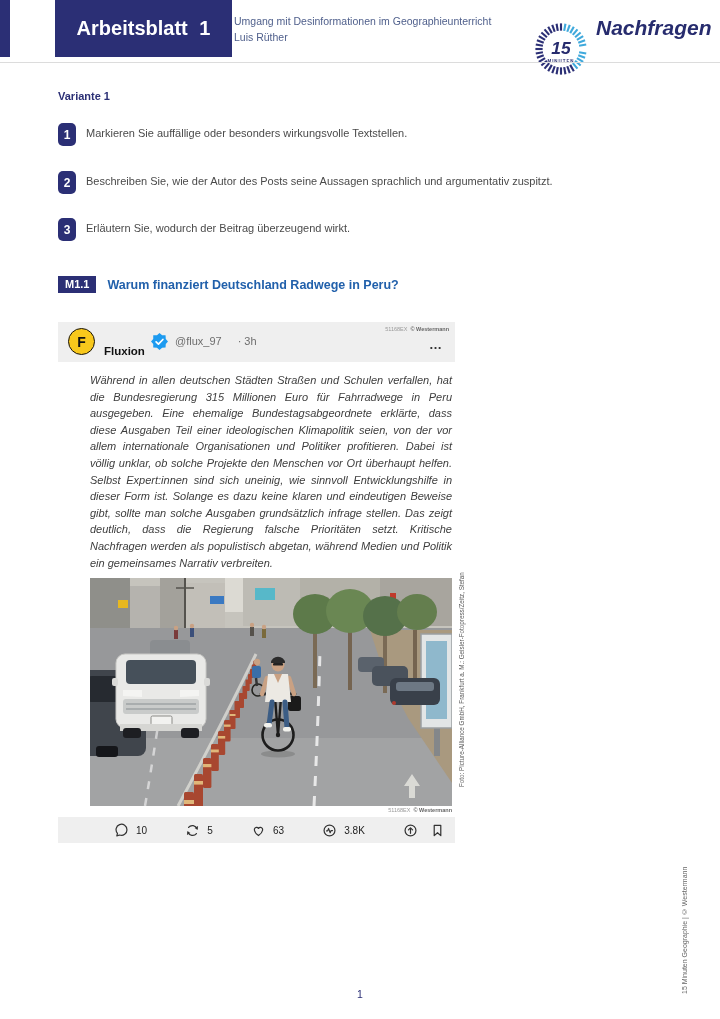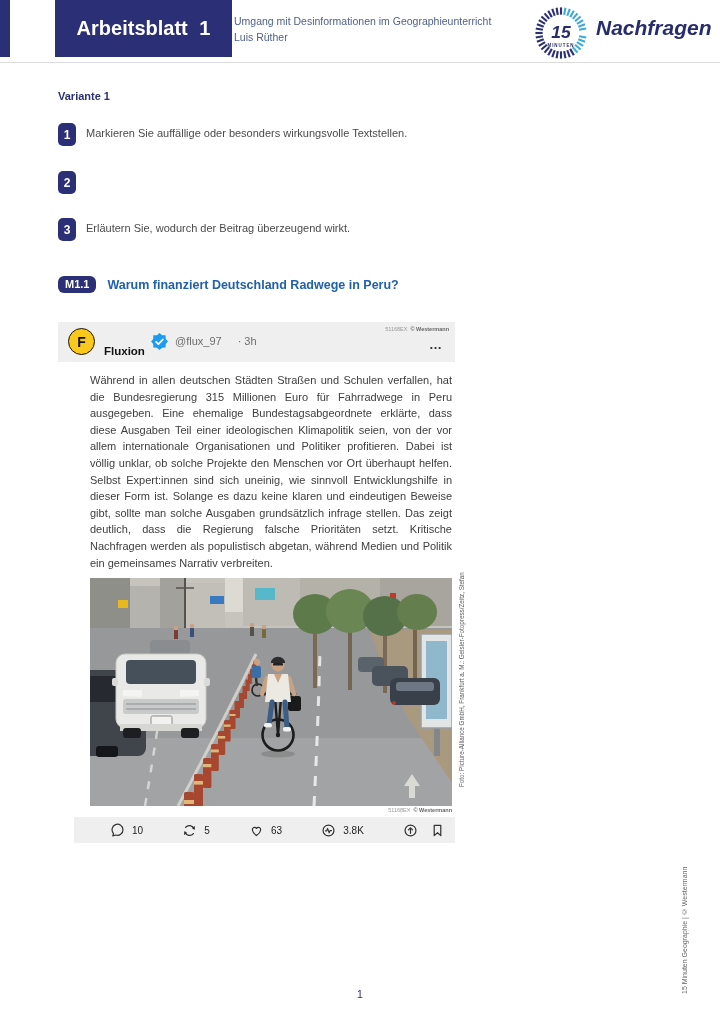--- a/index.html
+++ b/index.html
@@ -8,56 +8,56 @@
          font-family:"Liberation Sans", sans-serif; }
 
   .page { position:absolute; inset:0; width:720px; height:1019px; background:#fff; }
 
   
   .corner-stripe { position:absolute; left:0; top:0; width:10px; height:57px; background:#2b2f75; }
   .ws-box { position:absolute; left:55px; top:0; width:177px; height:57px; background:#2b2f75;
             color:#fff; display:flex; align-items:center; justify-content:center;
             font-size:20px; font-weight:bold; word-spacing:6px; }
   .header-sub { position:absolute; left:234px; top:13px; font-size:10.5px; line-height:16px; color:#50608c; }
-  .logo-wrap { position:absolute; left:532px; top:4px; width:58px; height:58px; }
+  .logo-wrap { position:absolute; left:532px; top:20px; width:58px; height:58px; }
   .brand { position:absolute; left:596px; top:16px; font-size:21px; font-weight:bold; font-style:italic; color:#272c6e; }
   .header-rule { position:absolute; left:0; top:62px; width:720px; height:1px; background:#dcdcdc; }
 
   
   .variant-title { position:absolute; left:58px; top:90px; font-size:11px; font-weight:bold; color:#2b2f75; }
   .task { position:absolute; left:58px; width:620px; display:flex; gap:10px; align-items:flex-start; }
   .task-num { flex:none; width:18px; height:23px; background:#2b2f75; border-radius:5px; color:#fff;
               display:flex; align-items:center; justify-content:center; font-size:12px; font-weight:bold; }
   .task-text { font-size:11px; color:#4a4a4a; padding-top:4px; }
   .task1 { top:123px; } .task2 { top:171px; } .task3 { top:218px; }
 
   
   .material-head { position:absolute; left:58px; top:276px; display:flex; align-items:center; gap:11px; }
-  .m-badge { background:#2b2f75; color:#fff; border-radius:6px; padding:2px 7px 3px; font-size:11px; font-weight:bold; }
+  .m-badge { background:#2b2f75; color:#fff; border-radius:0; padding:2px 7px 3px; font-size:11px; font-weight:bold; }
   .m-title { color:#2160ab; font-size:12.5px; font-weight:bold; }
 
   
   .post-card { position:absolute; left:58px; top:322px; width:397px; }
   .post-header { position:relative; height:40px; background:#efefef; }
   .avatar { position:absolute; left:10px; top:6px; width:27px; height:27px; border-radius:50%;
             background:#f8c81c; border:1.5px solid #17120a; display:flex; align-items:center; justify-content:center;
             font-size:14px; font-weight:bold; color:#111; }
   .author { position:absolute; left:46px; top:23px; font-size:11.5px; font-weight:bold; color:#111; }
   .verified { position:absolute; left:93px; top:11px; width:17px; height:17px; }
   .meta { position:absolute; left:117px; top:13px; display:flex; gap:16px; font-size:11px; color:#6e6e6e;align-items:center; }
   .wm { font-size:5.5px; color:#9a9a9a; }
   .wm b { color:#666; }
   .wm-top { position:absolute; right:6px; top:4px; }
   .menu-dots { position:absolute; right:12px; top:15px; font-size:13px; font-weight:bold; letter-spacing:1px; color:#333; }
-  .post-body { margin:10px 0 0 32px; width:362px; font-size:11px; line-height:16.6px; color:#3d3d3d; text-align:justify; }
+  .post-body { margin:10px 0 0 32px; width:362px; font-size:11px; line-height:16.6px; color:#3d3d3d; text-align:justify;font-style:italic; }
   .post-photo { margin:7px 0 0 32px; width:362px; height:228px; }
   .post-photo svg { display:block; }
   .wm-bottom { margin-left:32px; width:362px; text-align:right; margin-top:1px; height:8px; }
   .post-actions { margin-top:2px; height:26px; background:#efefef; display:flex; align-items:center;
-                  justify-content:space-between; padding:0 10px 0 36px;margin-left:16px; }
+                  justify-content:space-between; padding:0 10px 0 56px; }
   .action { display:flex; align-items:center; gap:7px; font-size:10px; color:#222; }
   .action svg { display:block; }
   .action-pair { display:flex; align-items:center; gap:12px; }
 
   
   .photo-credit { position:absolute; left:458px; top:550px; height:237px; width:11px;
                   writing-mode:vertical-rl; transform:rotate(180deg); font-size:6.3px; color:#5a5a5a; }
   .side-footer { position:absolute; left:681px; top:820px; height:174px; width:12px;
                  writing-mode:vertical-rl; transform:rotate(180deg); font-size:7px; color:#666; }
   .page-num { position:absolute; left:0; top:988px; width:720px; text-align:center;
@@ -127,20 +127,21 @@
   <div class="header-rule"></div>
 
   <div class="variant-title">Variante 1</div>
 
   <div class="task task1">
     <span class="task-num">1</span>
     <span class="task-text">Markieren Sie auffällige oder besonders wirkungsvolle Textstellen.</span>
   </div>
   <div class="task task2">
     <span class="task-num">2</span>
+    <span class="task-text">Beschreiben Sie, wie der Autor des Posts seine Aussagen sprachlich und argumentativ zuspitzt.</span>
   </div>
   <div class="task task3">
     <span class="task-num">3</span>
     <span class="task-text">Erläutern Sie, wodurch der Beitrag überzeugend wirkt.</span>
   </div>
 
   <div class="material-head">
     <span class="m-badge">M1.1</span>
     <span class="m-title">Warum finanziert Deutschland Radwege in Peru?</span>
   </div>

